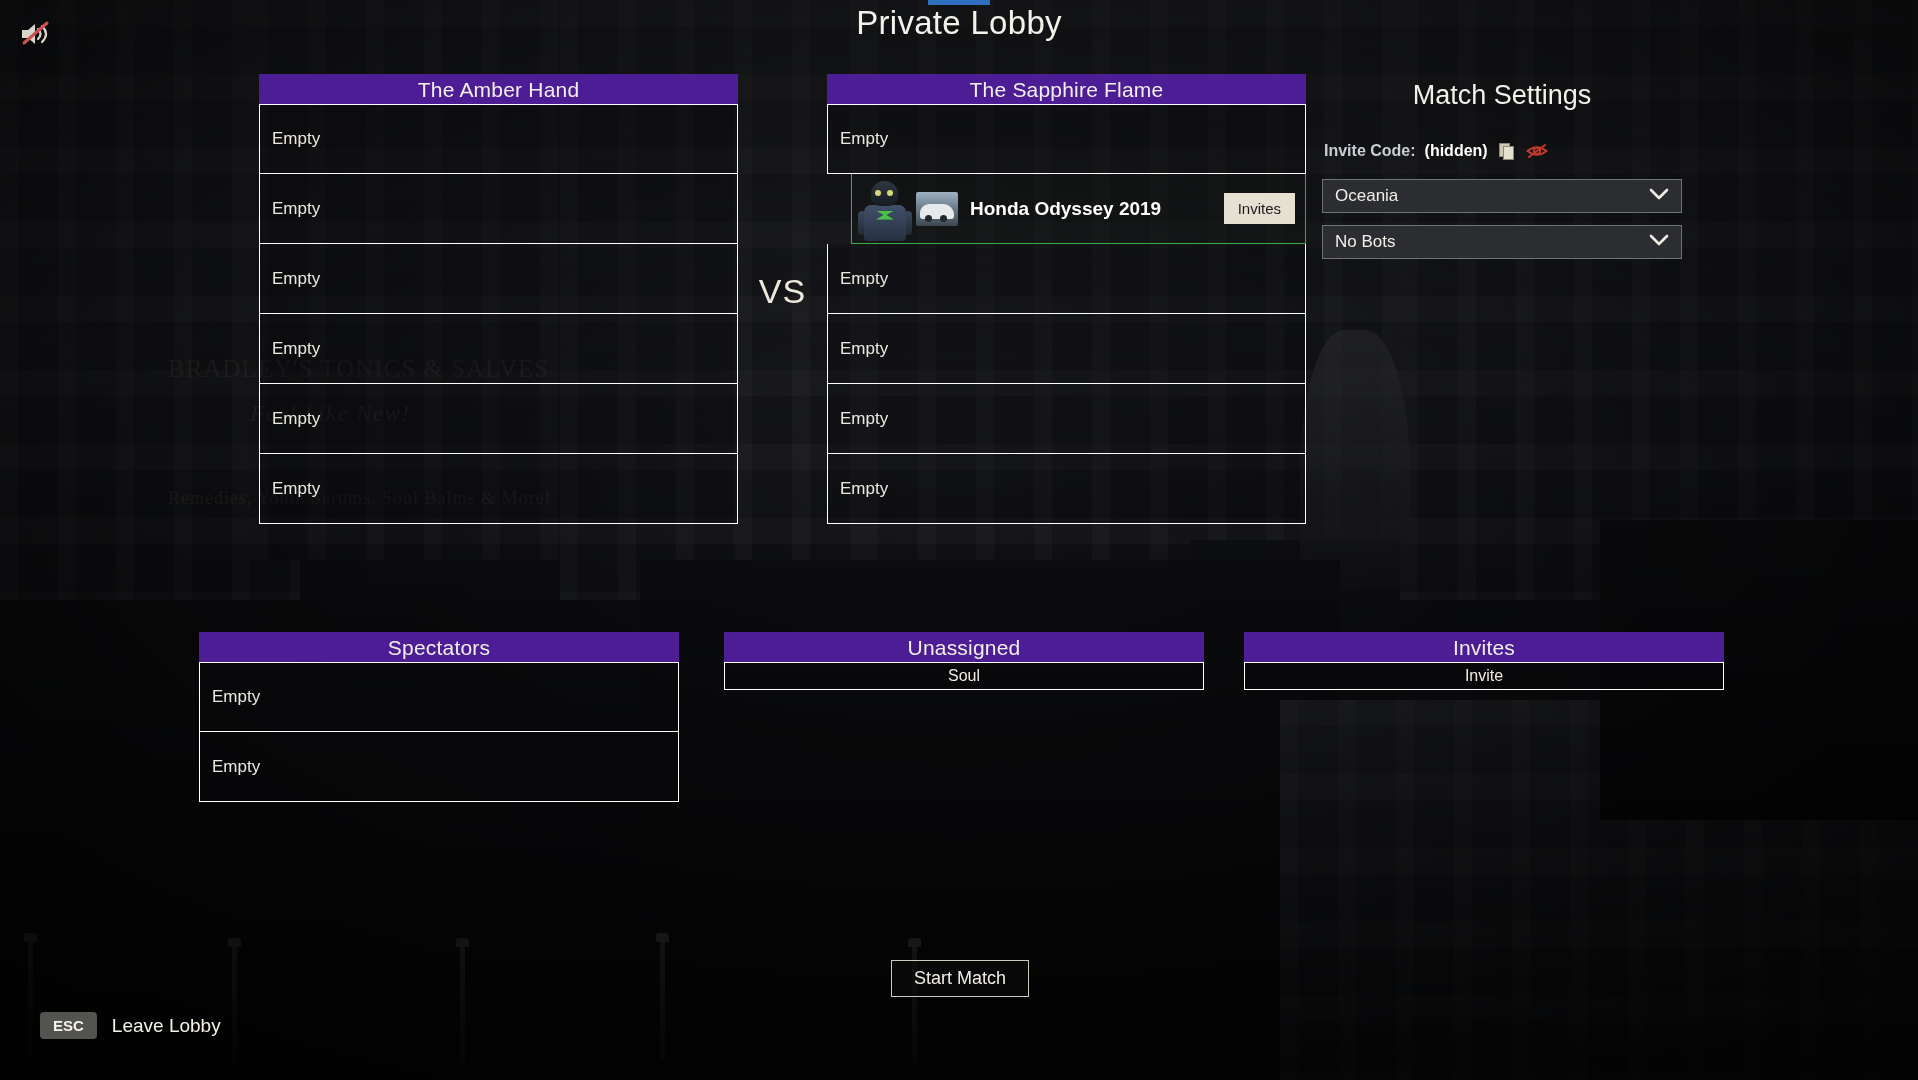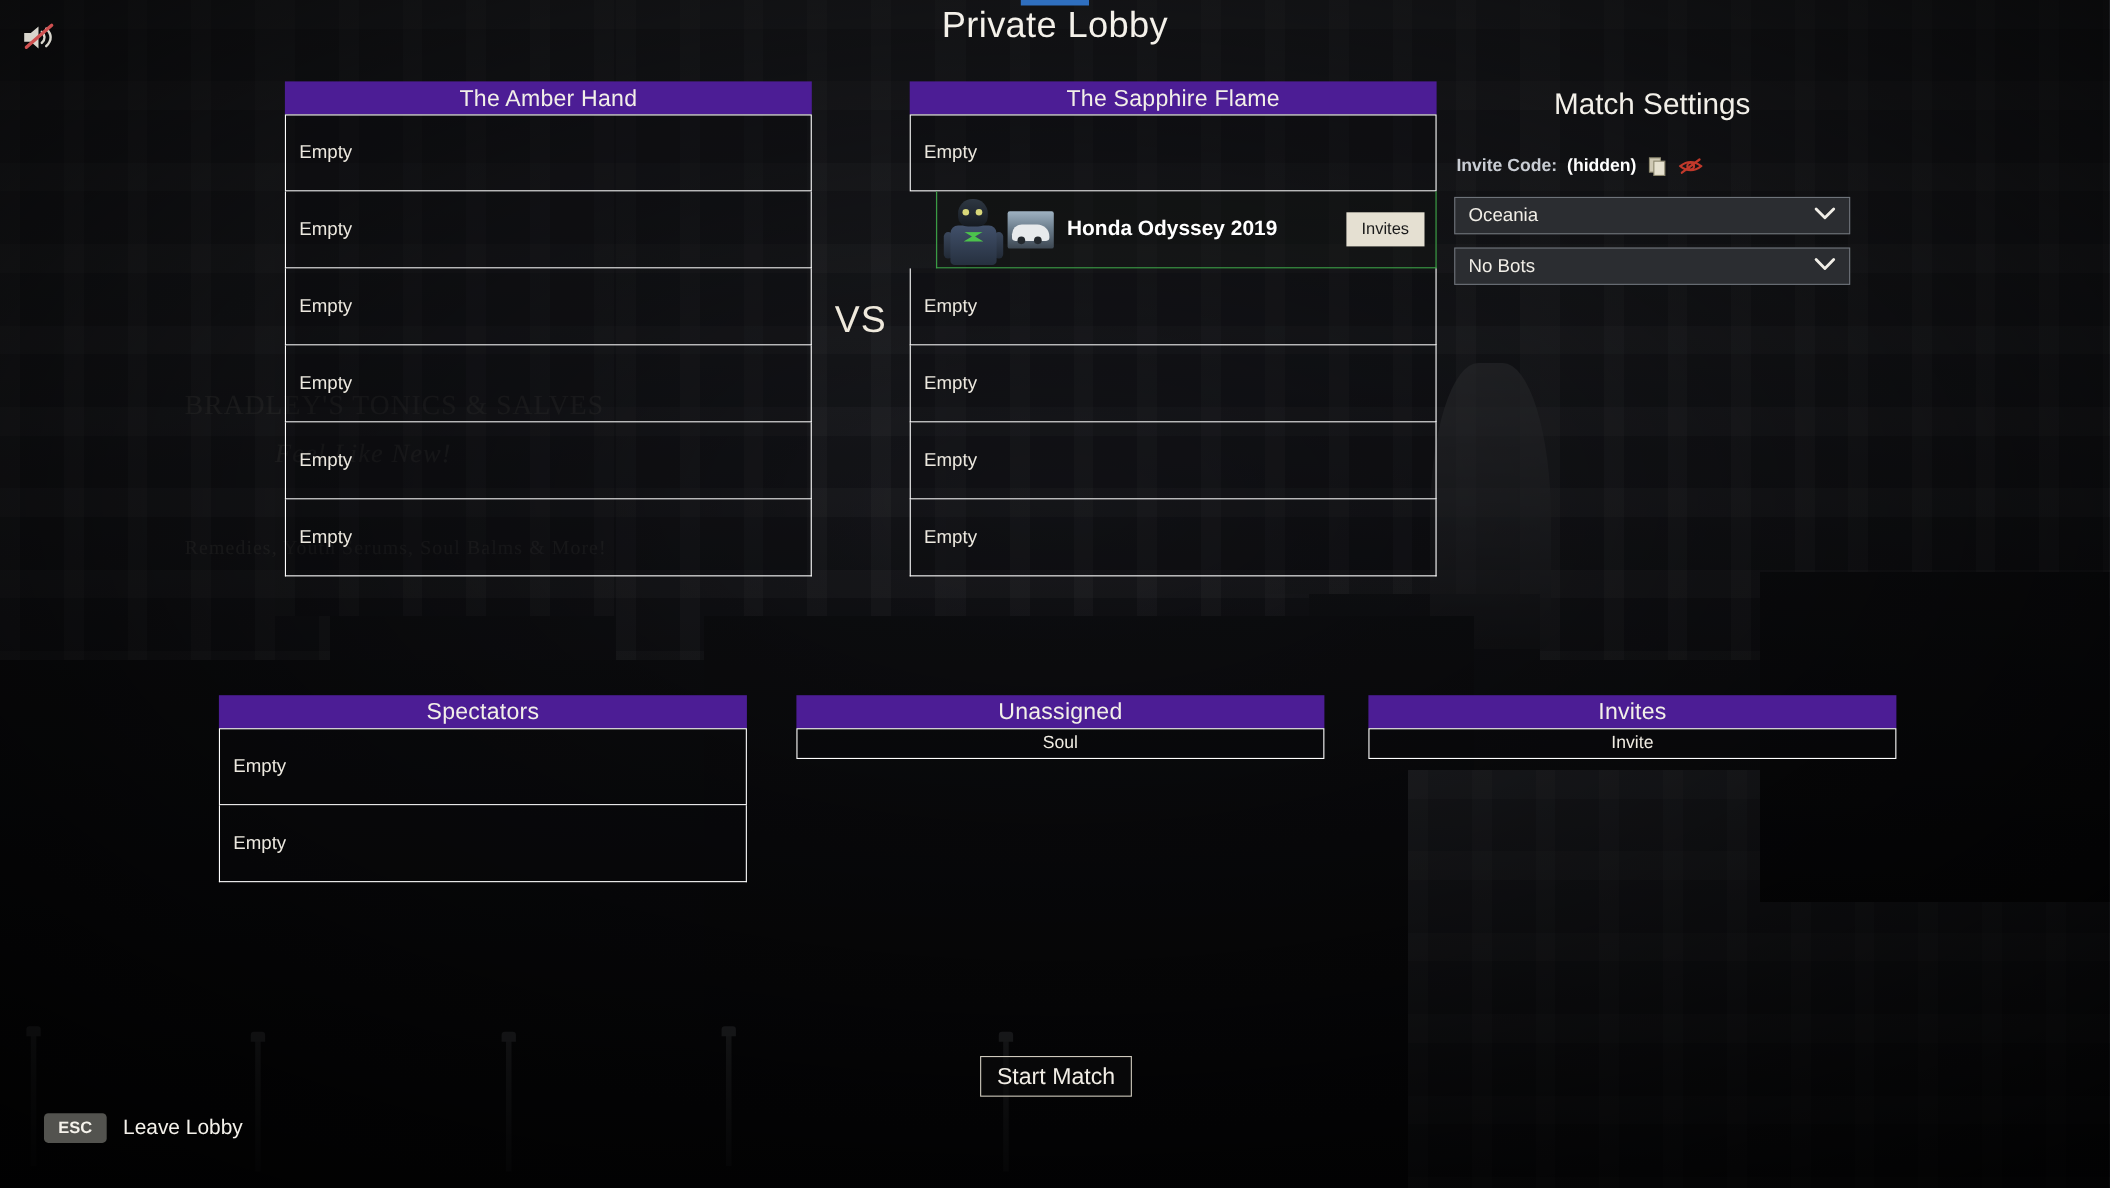--- a/index.html
+++ b/index.html
@@ -321,21 +321,21 @@
   
   #start-match {
     position: absolute;
     left: 891px;
     top: 960px;
     width: 138px;
     height: 37px;
     border: 1px solid #cfcabd;
     background: rgba(12,12,13,0.55);
     color: #f2eee6;
-    font-size: 21px;
+    font-size: 18px;
     display: flex;
     align-items: center;
     justify-content: center;
     cursor: pointer;
     font-family: "Liberation Sans", sans-serif;
   }
   #leave-lobby {
     position: absolute;
     left: 40px;
     top: 1012px;

